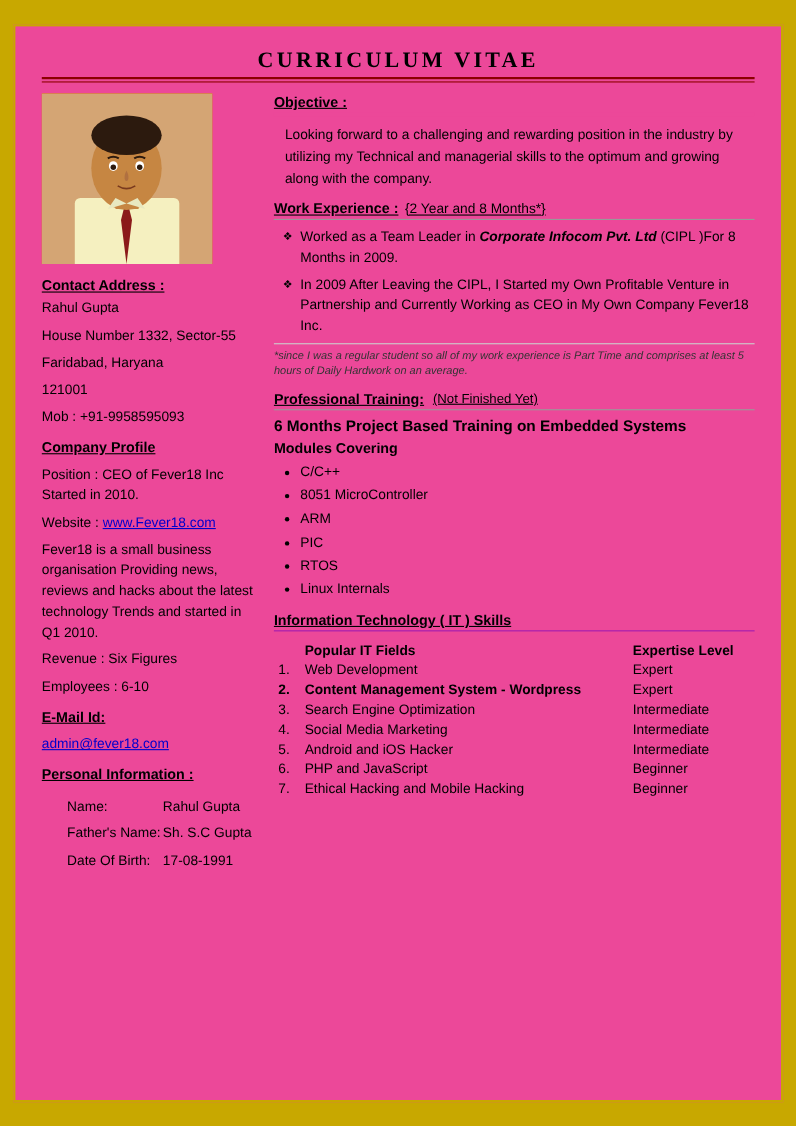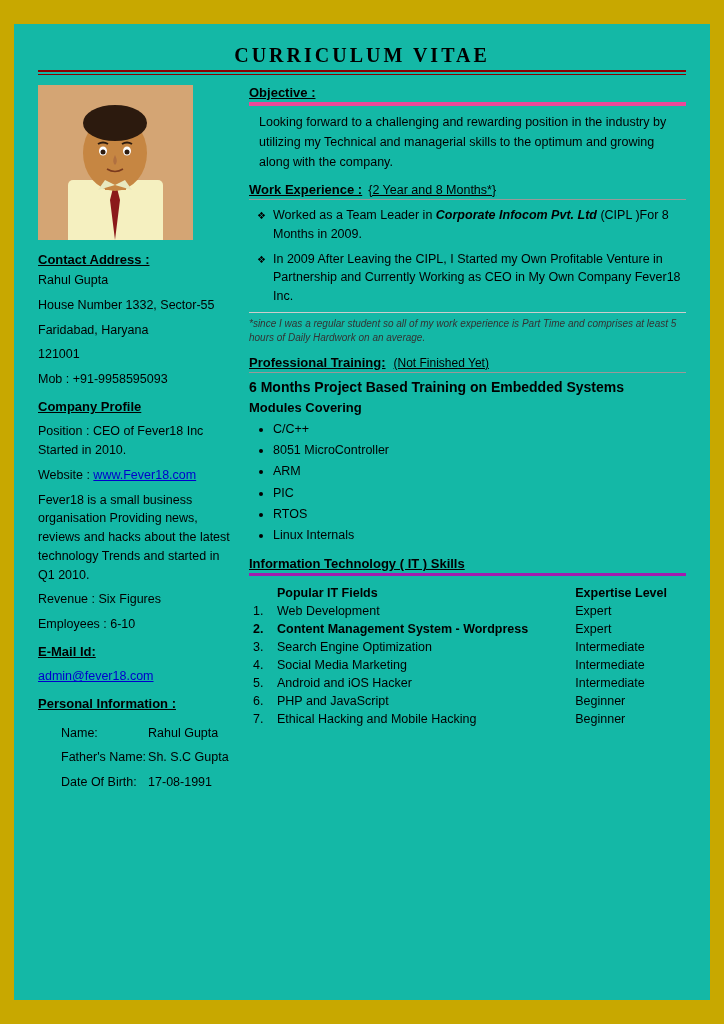--- a/index.html
+++ b/index.html
@@ -7,21 +7,21 @@
       background: #c8a800;
       display: flex;
       justify-content: center;
       align-items: center;
       min-height: 100vh;
       font-family: Arial, sans-serif;
     }
     .page {
       width: 700px;
       min-height: 980px;
-      background: #14b8a6;
+      background: #ec4899;
       border: 2px solid #c8a800;
       padding: 20px 24px 30px 24px;
     }
     .title-section {
       text-align: center;
       margin-bottom: 8px;
     }
     .title-section h1 {
       font-size: 20px;
       font-weight: bold;
@@ -142,21 +142,21 @@
       padding-top: 4px;
     }
     .prof-training-header {
       font-weight: bold;
       text-decoration: underline;
       font-size: 13px;
       border-bottom: 1px solid #999;
       padding-bottom: 2px;
       margin-bottom: 6px;
       display: flex;
-      align-items: flex-end;
+      align-items: flex-start;
       gap: 8px;
     }
     .prof-training-header span.paren {
       font-weight: normal;
       text-decoration: none;
       font-size: 12px;
     }
     .training-title {
       font-weight: bold;
       font-size: 14px;
@@ -192,21 +192,21 @@
       margin-bottom: 10px;
     }
     .modules-list li {
       font-size: 12.5px;
       line-height: 1.7;
     }
     .it-skills-header {
       font-weight: bold;
       text-decoration: underline;
       font-size: 13px;
-      border-bottom: 3px solid #a21caf;
+      border-bottom: 1px solid #a21caf;
       padding-bottom: 2px;
       margin-bottom: 8px;
     }
     .it-table {
       width: 100%;
       font-size: 12.5px;
       border-collapse: collapse;
     }
     .it-table th {
       font-weight: bold;

